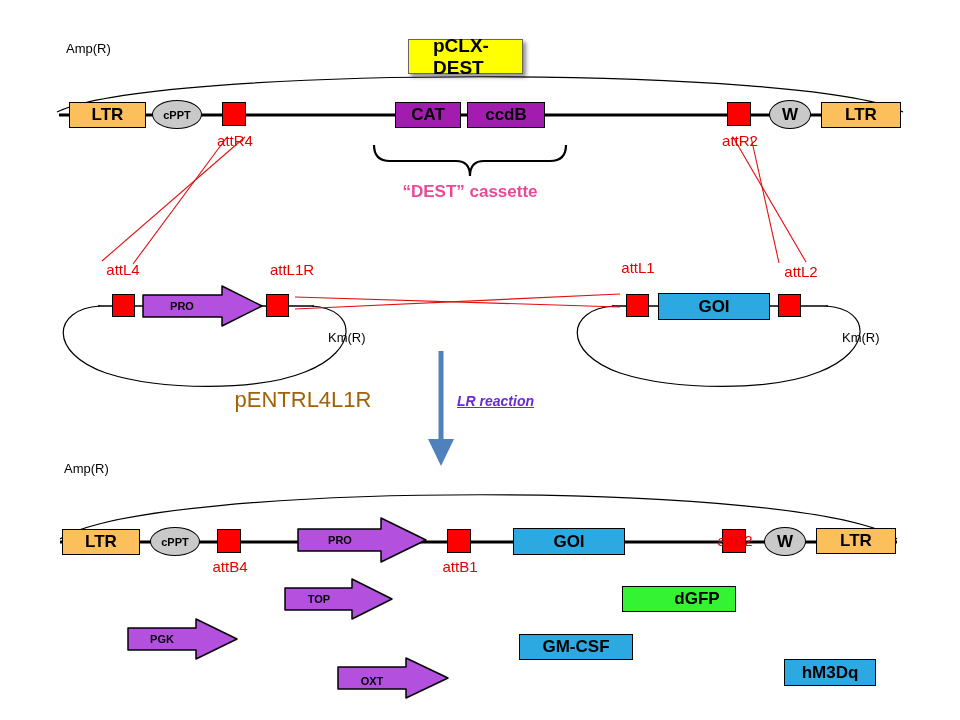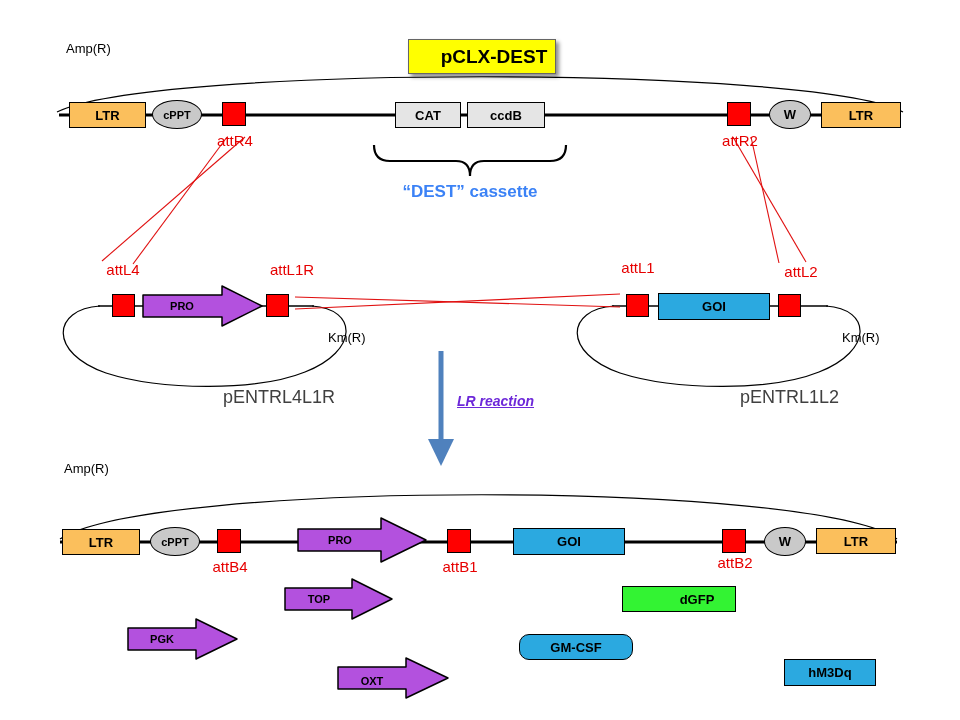--- a/index.html
+++ b/index.html
@@ -1,37 +1,37 @@
 <!DOCTYPE html>
 <html><head>
 <meta charset="utf-8">
 <style>
   * { margin:0; padding:0; box-sizing:border-box; }
   html,body { background:#ffffff; font-family:"Liberation Sans", sans-serif; }
   #stage { position:relative; width:960px; height:720px; background:#ffffff; overflow:hidden;margin-top:10px; }
   #stage svg.layer { position:absolute; left:0; top:0; }
   .node { position:absolute; border:1.5px solid #000; display:flex; align-items:center; justify-content:center;
-          font-weight:bold; font-size:13px; color:#000; background:#fff; }
+          font-weight:bold; font-size:17px; color:#000; background:#fff; }
   .orange { background:#FBBF5C; }
-  .tan    { background:#e5e5e5; }
+  .tan    { background:#a21caf; }
   .gray   { background:#C9C9C9; }
   .blue   { background:#2BA9E0; }
   .green  { background:#33F333;padding-left:36px; }
   .ellipse { border-radius:50%; }
   .redsq { position:absolute; background:#FF0000; border:1.5px solid #000; }
   .redlbl { position:absolute; color:#E60000; font-size:15px; text-align:center; }
   .small { position:absolute; color:#000; font-size:13px; }
   .arrowlbl { position:absolute; display:flex; align-items:center; justify-content:center;
               font-weight:bold; font-size:11px; color:#000; }
-  .plasmidname { position:absolute; font-size:18px; color:#404040; text-align:left; }
-  .title-box { position:absolute; left:408px; top:29px; width:148px; height:35px; background:#FFFF00;
+  .plasmidname { position:absolute; font-size:22px; color:#a16207; text-align:center; }
+  .title-box { position:absolute; left:408px; top:29px; width:115px; height:35px; background:#FFFF00;
                border:1px solid #666; box-shadow:3px 3px 4px rgba(0,0,0,0.45);
                display:flex; align-items:center; justify-content:center; font-weight:bold; font-size:19px; color:#000;padding-left:24px; }
   .cassette-lbl { position:absolute; left:370px; top:172px; width:200px; text-align:center;
-                  font-weight:bold; font-size:17px; color:#3b82f6; }
+                  font-weight:bold; font-size:17px; color:#ec4899; }
   .lr-lbl { position:absolute; left:457px; top:383px; font-size:14px; font-weight:bold;
             font-style:italic; text-decoration:underline; color:#6d28d9; }
 </style>
 </head>
 <body>
 
 <div id="stage">
 
   <svg class="layer" width="960" height="720">
 
@@ -94,38 +94,37 @@
   <div class="redsq" style="left:266px; top:284px; width:23px; height:23px;"></div>
   <div class="small" style="left:328px; top:320px;">Km(R)</div>
   <div class="plasmidname" style="left:223px; top:377px; width:160px;">pENTRL4L1R</div>
 
   <div class="redlbl" style="left:607px; top:249px; width:62px;">attL1</div>
   <div class="redlbl" style="left:770px; top:253px; width:62px;">attL2</div>
   <div class="redsq" style="left:626px; top:284px; width:23px; height:23px;"></div>
   <div class="node blue" style="left:658px; top:283px; width:112px; height:27px;">GOI</div>
   <div class="redsq" style="left:778px; top:284px; width:23px; height:23px;"></div>
   <div class="small" style="left:842px; top:320px;">Km(R)</div>
-  <div class="plasmidname" style="left:740px; top:377px; width:160px;">pENTRL1L2</div>
 
   <div class="lr-lbl">LR reaction</div>
 
   <div class="small" style="left:64px; top:451px;">Amp(R)</div>
   <div class="node orange" style="left:62px; top:519px; width:78px; height:26px;">LTR</div>
   <div class="node gray ellipse" style="left:150px; top:517px; width:50px; height:29px; font-size:11px;">cPPT</div>
   <div class="redsq" style="left:217px; top:519px; width:24px; height:24px;"></div>
   <div class="redlbl" style="left:199px; top:548px; width:62px;">attB4</div>
   <div class="arrowlbl" style="left:302px; top:521px; width:76px; height:18px;">PRO</div>
   <div class="redsq" style="left:447px; top:519px; width:24px; height:24px;"></div>
   <div class="redlbl" style="left:429px; top:548px; width:62px;">attB1</div>
   <div class="node blue" style="left:513px; top:518px; width:112px; height:27px;">GOI</div>
   <div class="redsq" style="left:722px; top:519px; width:24px; height:24px;"></div>
-  <div class="redlbl" style="left:704px; top:544px; width:62px;">attB2</div>
+  <div class="redlbl" style="left:704px; top:522px; width:62px;">attB2</div>
   <div class="node gray ellipse" style="left:764px; top:517px; width:42px; height:29px;">W</div>
   <div class="node orange" style="left:816px; top:518px; width:80px; height:26px;">LTR</div>
 
   <div class="arrowlbl" style="left:287px; top:580px; width:64px; height:18px;">TOP</div>
   <div class="node green" style="left:622px; top:576px; width:114px; height:26px;">dGFP</div>
   <div class="arrowlbl" style="left:130px; top:620px; width:64px; height:18px;">PGK</div>
-  <div class="node blue" style="left:519px; top:624px; width:114px; height:26px;border-radius:10px;">GM-CSF</div>
+  <div class="node blue" style="left:519px; top:624px; width:114px; height:26px;">GM-CSF</div>
   <div class="arrowlbl" style="left:340px; top:659px; width:64px; height:24px;">OXT</div>
   <div class="node blue" style="left:784px; top:649px; width:92px; height:27px;">hM3Dq</div>
 
 </div>
 
 </body></html>

